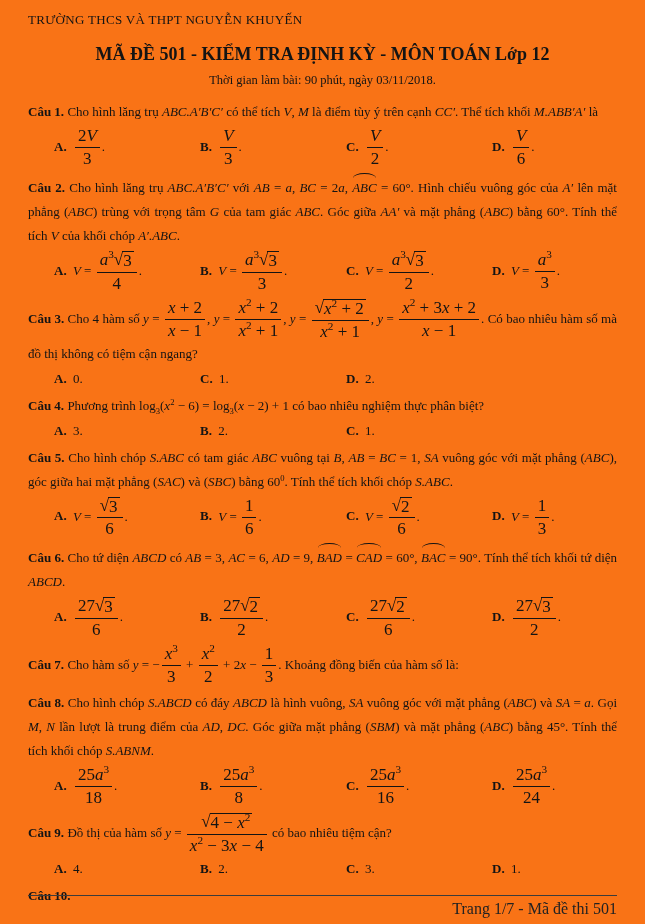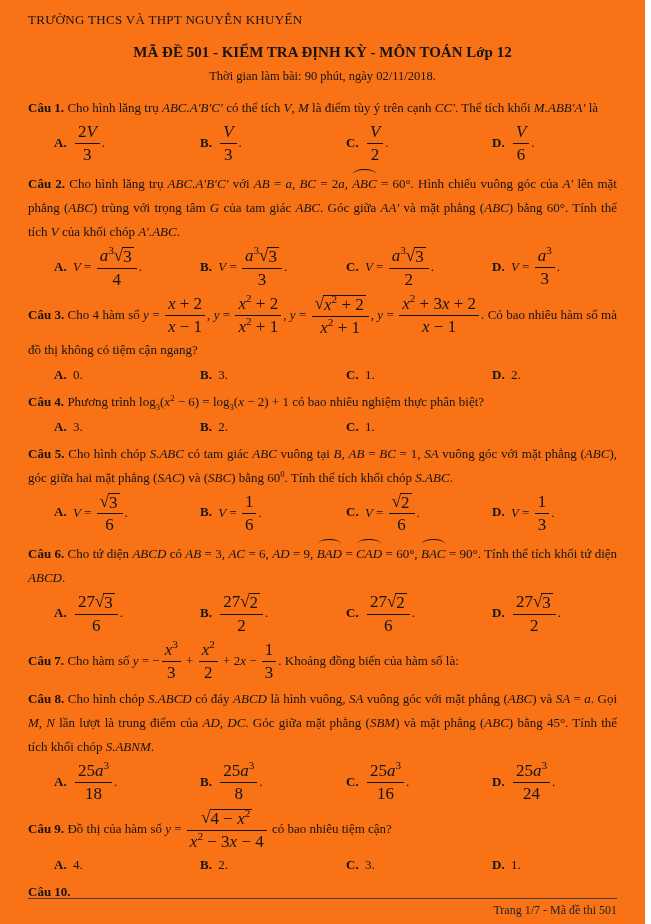--- a/index.html
+++ b/index.html
@@ -2,21 +2,21 @@
 <html><head>
 <meta charset="utf-8">
 <style>
   html,body{margin:0;padding:0;background:#ffffff;}
   .page{
     width:645px;height:924px;background:#f97316;position:relative;overflow:hidden;
     font-family:Liberation Serif, serif;color:#141414;
   }
   .content{padding:0 28px;}
   .school{font-size:13px;margin-top:12px;letter-spacing:0.3px;}
-  .title{font-size:15px;font-weight:700;text-align:center;margin-top:16px;}
+  .title{font-size:18px;font-weight:700;text-align:center;margin-top:16px;}
   .subtitle{font-size:12.5px;text-align:center;margin-top:8px;}
   #questions{margin-top:12px;font-size:13px;}
   .question{margin-bottom:4px;}
   .q-body{line-height:24px;text-align:justify;}
   .q-label{font-weight:700;}
   .options{
     display:grid;grid-template-columns:146px 146px 146px auto;
     padding-left:26px;margin:2px 0 3px;align-items:center;
   }
   .option{white-space:nowrap;line-height:22px;}
@@ -33,30 +33,30 @@
   .sqrt{display:inline-flex;align-items:flex-start;}
   .sqrt .rad{line-height:1.1;}
   .sqrt .radicand{border-top:1px solid currentColor;padding:0 2px 0 1px;line-height:1.1;margin-left:-1px;}
   .hat{font-style:italic;position:relative;display:inline-block;margin-top:3px;}
   .hat::before{
     content:"";position:absolute;top:-3px;left:4%;right:4%;height:5px;
     border-top:1.4px solid currentColor;border-radius:100% 100% 0 0 / 160% 160% 0 0;
   }
   .footer{position:absolute;left:28px;right:28px;bottom:6px;}
   .footer-rule{border:none;border-top:1px solid #3c3c3c;margin:0 0 4px;}
-  .footer-text{text-align:right;font-size:12px;color:#222;}
+  .footer-text{text-align:right;font-size:16px;color:#222;}
 </style>
 </head>
 <body>
 
 <div class="page">
   <div class="content">
     <div class="school">TRƯỜNG THCS VÀ THPT NGUYỄN KHUYẾN</div>
     <div class="title">MÃ ĐỀ 501 - KIỂM TRA ĐỊNH KỲ - MÔN TOÁN Lớp 12</div>
-    <div class="subtitle">Thời gian làm bài: 90 phút, ngày 02/11/2018.</div>
+    <div class="subtitle">Thời gian làm bài: 90 phút, ngày 03/11/2018.</div>
     <div id="questions">
         <div class="question">
           <div class="q-body"><span class="q-label">Câu 1.</span> <span>Cho hình lăng trụ </span><span class="mi">ABC.A′B′C′</span><span> có thể tích </span><span class="mi">V</span><span>, </span><span class="mi">M</span><span> là điểm tùy ý trên cạnh </span><span class="mi">CC′</span><span>. Thể tích khối </span><span class="mi">M.ABB′A′</span><span> là</span></div>
           <div class="options">
             <div class="option"><span class="opt-label">A.</span> <span class="frac">
                 <span class="num"><span>2</span><span class="mi">V</span></span>
                 <span class="den"><span>3</span></span>
               </span><span>.</span></div>
             <div class="option"><span class="opt-label">B.</span> <span class="frac">
                 <span class="num"><span class="mi">V</span></span>
@@ -114,21 +114,20 @@
                   <span class="rad">√</span>
                   <span class="radicand"><span class="mi">x</span><sup>2</sup><span> + 2</span></span>
                 </span></span>
               <span class="den"><span class="mi">x</span><sup>2</sup><span> + 1</span></span>
             </span><span>, </span><span class="mi">y</span><span> = </span><span class="frac">
               <span class="num"><span class="mi">x</span><sup>2</sup><span> + 3</span><span class="mi">x</span><span> + 2</span></span>
               <span class="den"><span class="mi">x</span><span> − 1</span></span>
             </span><span>. Có bao nhiêu hàm số mà đồ thị không có tiệm cận ngang?</span></div>
           <div class="options">
             <div class="option"><span class="opt-label">A.</span> <span>0.</span></div>
-            <div class="option"><span class="opt-label">B.</span> <span>3.</span></div>
             <div class="option"><span class="opt-label">C.</span> <span>1.</span></div>
             <div class="option"><span class="opt-label">D.</span> <span>2.</span></div>
           </div>
         </div>
         <div class="question">
           <div class="q-body"><span class="q-label">Câu 4.</span> <span>Phương trình log</span><sub>3</sub><span>(</span><span class="mi">x</span><sup>2</sup><span> − 6) = log</span><sub>3</sub><span>(</span><span class="mi">x</span><span> − 2) + 1 có bao nhiêu nghiệm thực phân biệt?</span></div>
           <div class="options">
             <div class="option"><span class="opt-label">A.</span> <span>3.</span></div>
             <div class="option"><span class="opt-label">B.</span> <span>2.</span></div>
             <div class="option"><span class="opt-label">C.</span> <span>1.</span></div>

